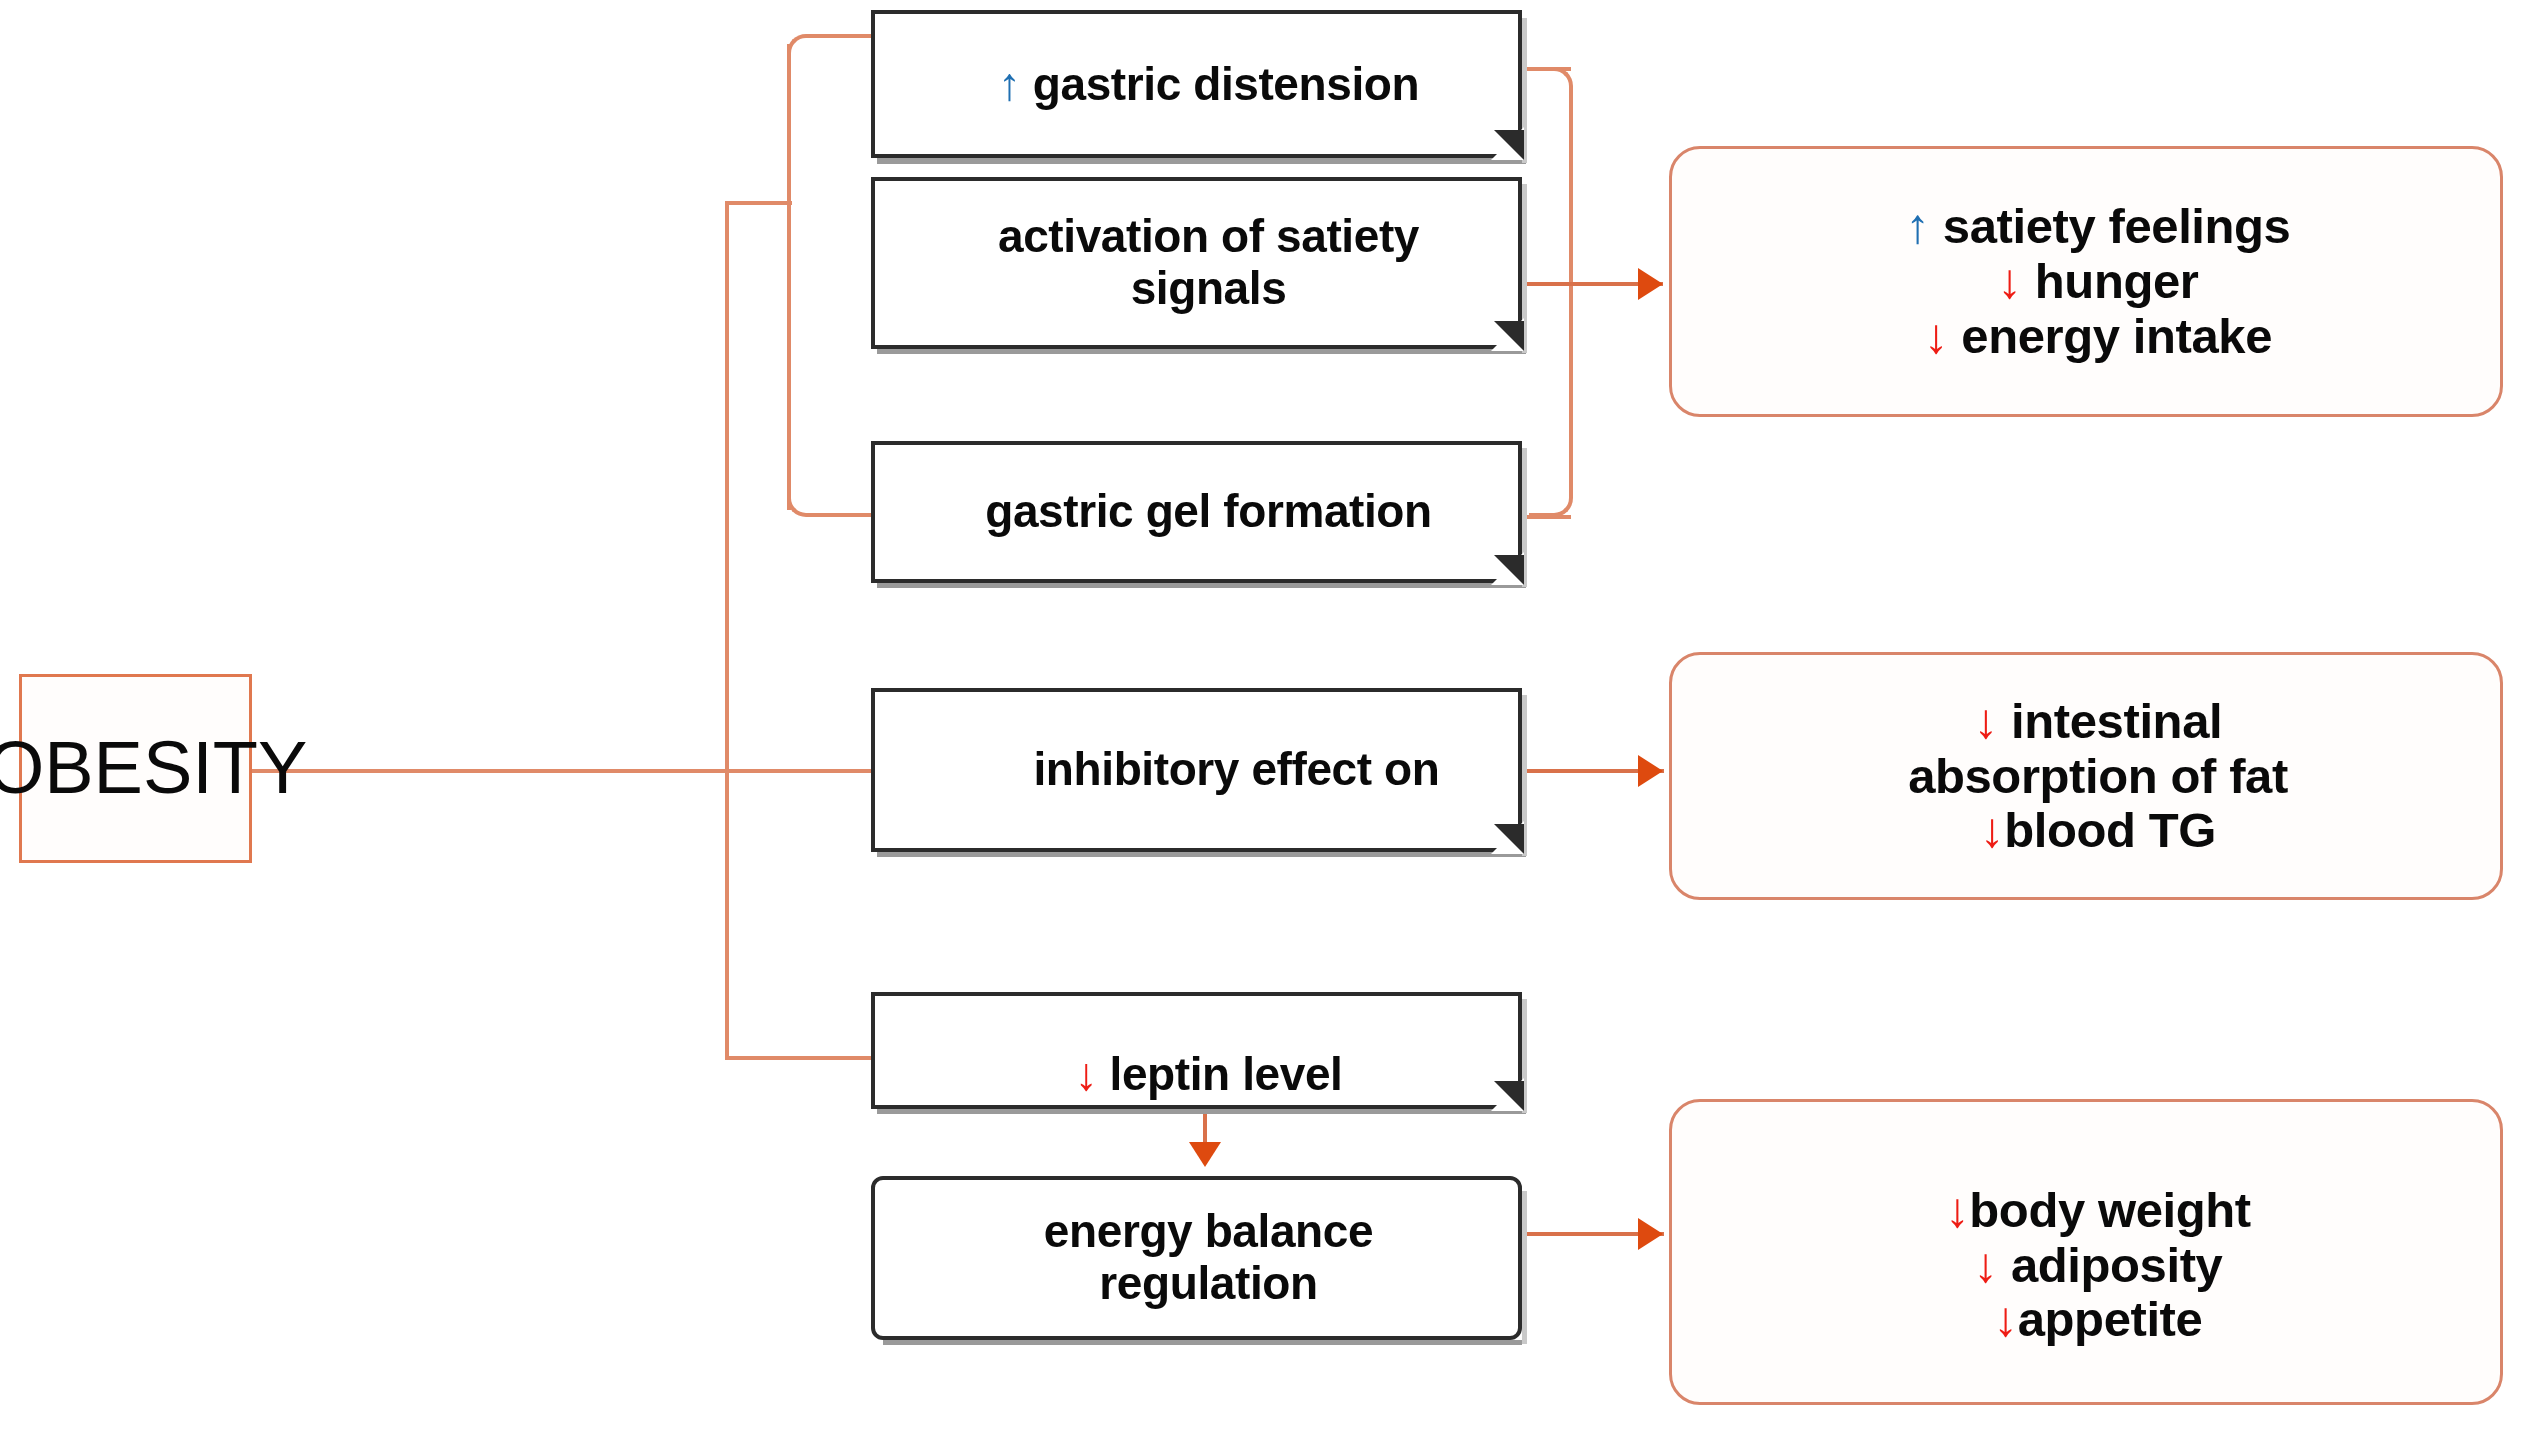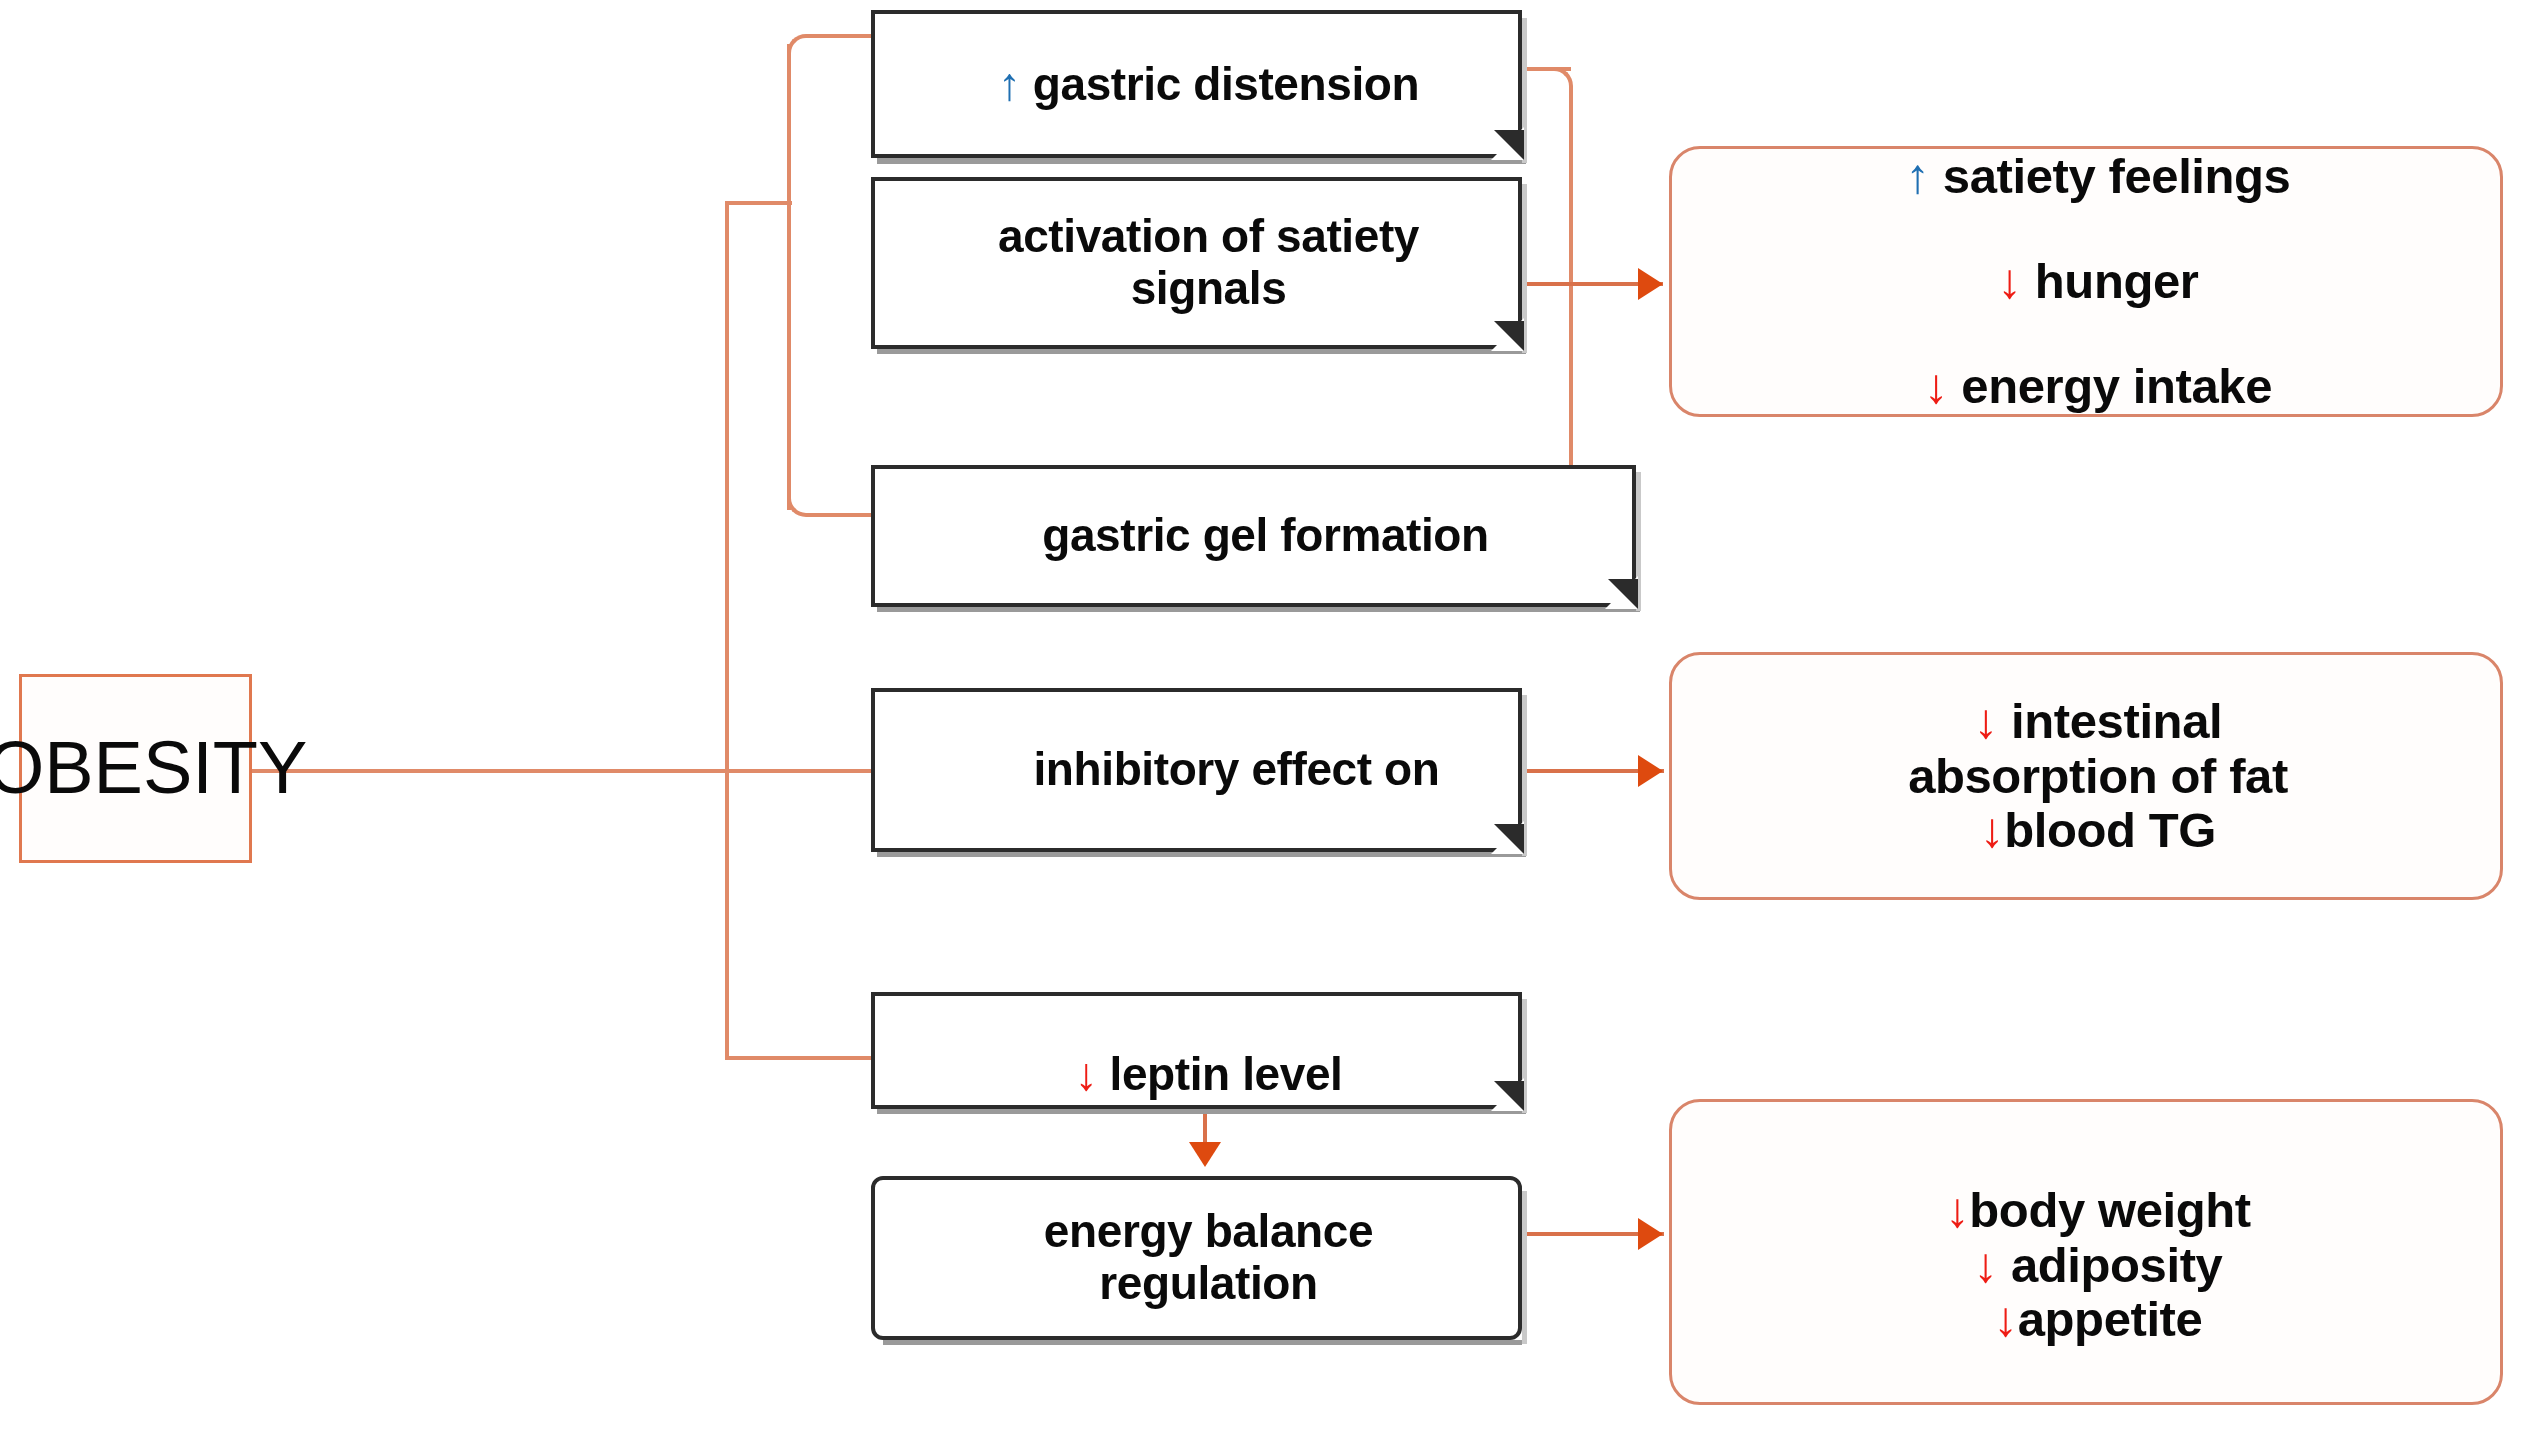--- a/index.html
+++ b/index.html
@@ -150,21 +150,21 @@
     <div class="shadow"></div>
     <div class="shadow-r"></div>
     <div class="frame"></div>
     <div class="boxtext" style="font-size:46px;z-index:2;">
       <span class="ln">activation of satiety</span>
       <span class="ln">signals</span>
     </div>
     <div class="fold"></div>
   </div>
 
-  <div class="docbox" style="left:871px;top:441px;width:765px;height:142px;margin-top:24px;">
+  <div class="docbox" style="left:871px;top:441px;width:651px;height:142px;">
     <div class="shadow"></div>
     <div class="shadow-r"></div>
     <div class="frame"></div>
     <div class="boxtext" style="font-size:46px;z-index:2;">
       <span class="ln">gastric gel formation</span>
     </div>
     <div class="fold"></div>
   </div>
 
   <div class="docbox" style="left:871px;top:688px;width:651px;height:164px;">
@@ -191,21 +191,21 @@
     <div class="shadow" style="left:12px;right:0;"></div>
     <div class="shadow-r" style="top:15px;"></div>
     <div class="frame"></div>
     <div class="boxtext" style="font-size:46px;z-index:2;">
       <span class="ln">energy balance</span>
       <span class="ln">regulation</span>
     </div>
   </div>
 
   <div class="outbox" style="left:1669px;top:146px;width:834px;height:271px;">
-    <div class="boxtext" style="font-size:49px;justify-content:space-between;">
+    <div class="boxtext" style="font-size:49px;">
       <span class="ln"><span class="arw up">↑</span>&nbsp;<span>satiety feelings</span></span>
       <span class="ln"><span class="arw dn">↓</span>&nbsp;<span>hunger</span></span>
       <span class="ln"><span class="arw dn">↓</span>&nbsp;<span>energy intake</span></span>
     </div>
   </div>
 
   <div class="outbox" style="left:1669px;top:652px;width:834px;height:248px;">
     <div class="boxtext" style="font-size:49px;">
       <span class="ln"><span class="arw dn">↓</span>&nbsp;<span>intestinal</span></span>
       <span class="ln"><span>absorption of fat</span></span>

